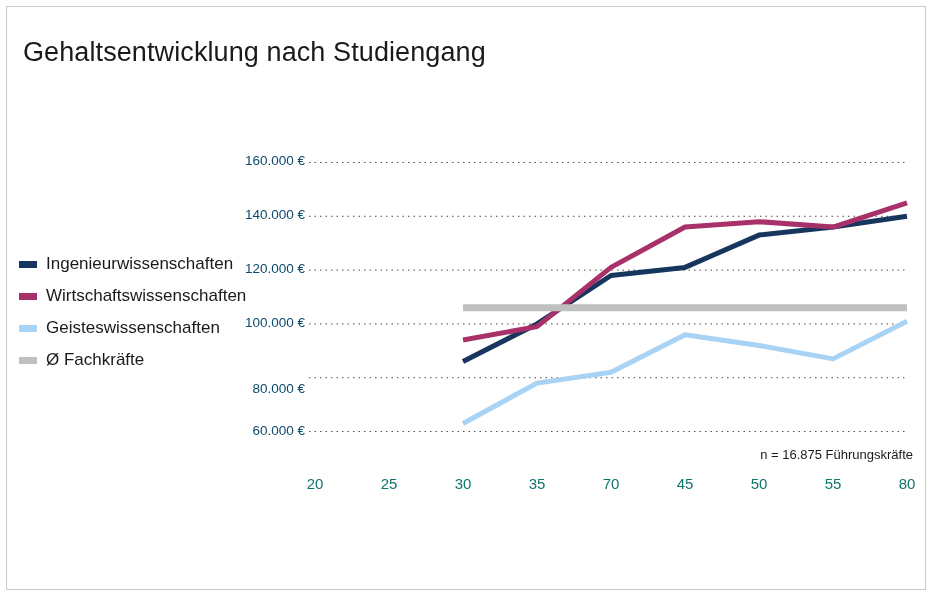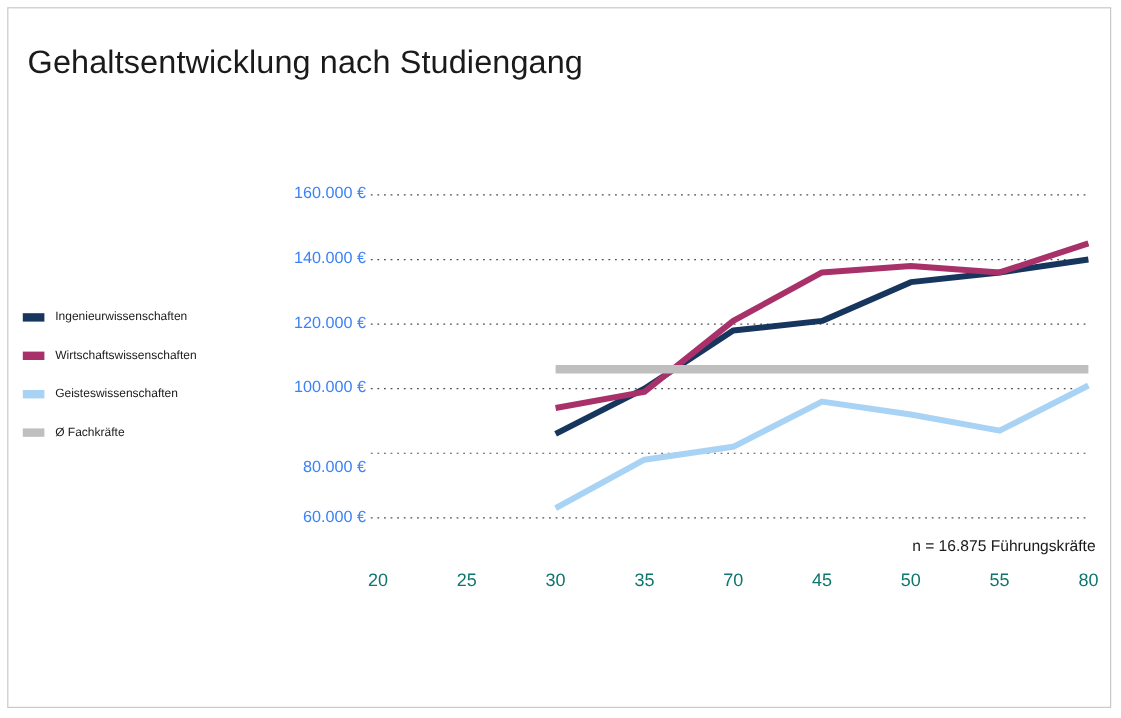--- a/index.html
+++ b/index.html
@@ -47,41 +47,41 @@
     height: 28px;
     margin-bottom: 4px;
   }
   .legend-swatch {
     width: 18px;
     height: 7px;
     margin-right: 9px;
     flex: 0 0 auto;
   }
   .legend-label {
-    font-size: 10px;
+    font-size: 17px;
     color: #1a1a1a;
     white-space: nowrap;
   }
   
   #plot-area {
     position: absolute;
     left: 228px;
     top: 120px;
     width: 684px;
     height: 380px;
   }
   #plot-svg {
     position: absolute;
     left: 0;
     top: 0;
   }
   .y-tick-label {
     position: absolute;
     font-size: 13.5px;
-    color: #3b82f6;
+    color: #0c4a6e;
     text-align: right;
     white-space: nowrap;
   }
   .x-tick-label {
     position: absolute;
     font-size: 15px;
     color: #0f766e;
     text-align: center;
     white-space: nowrap;
   }

